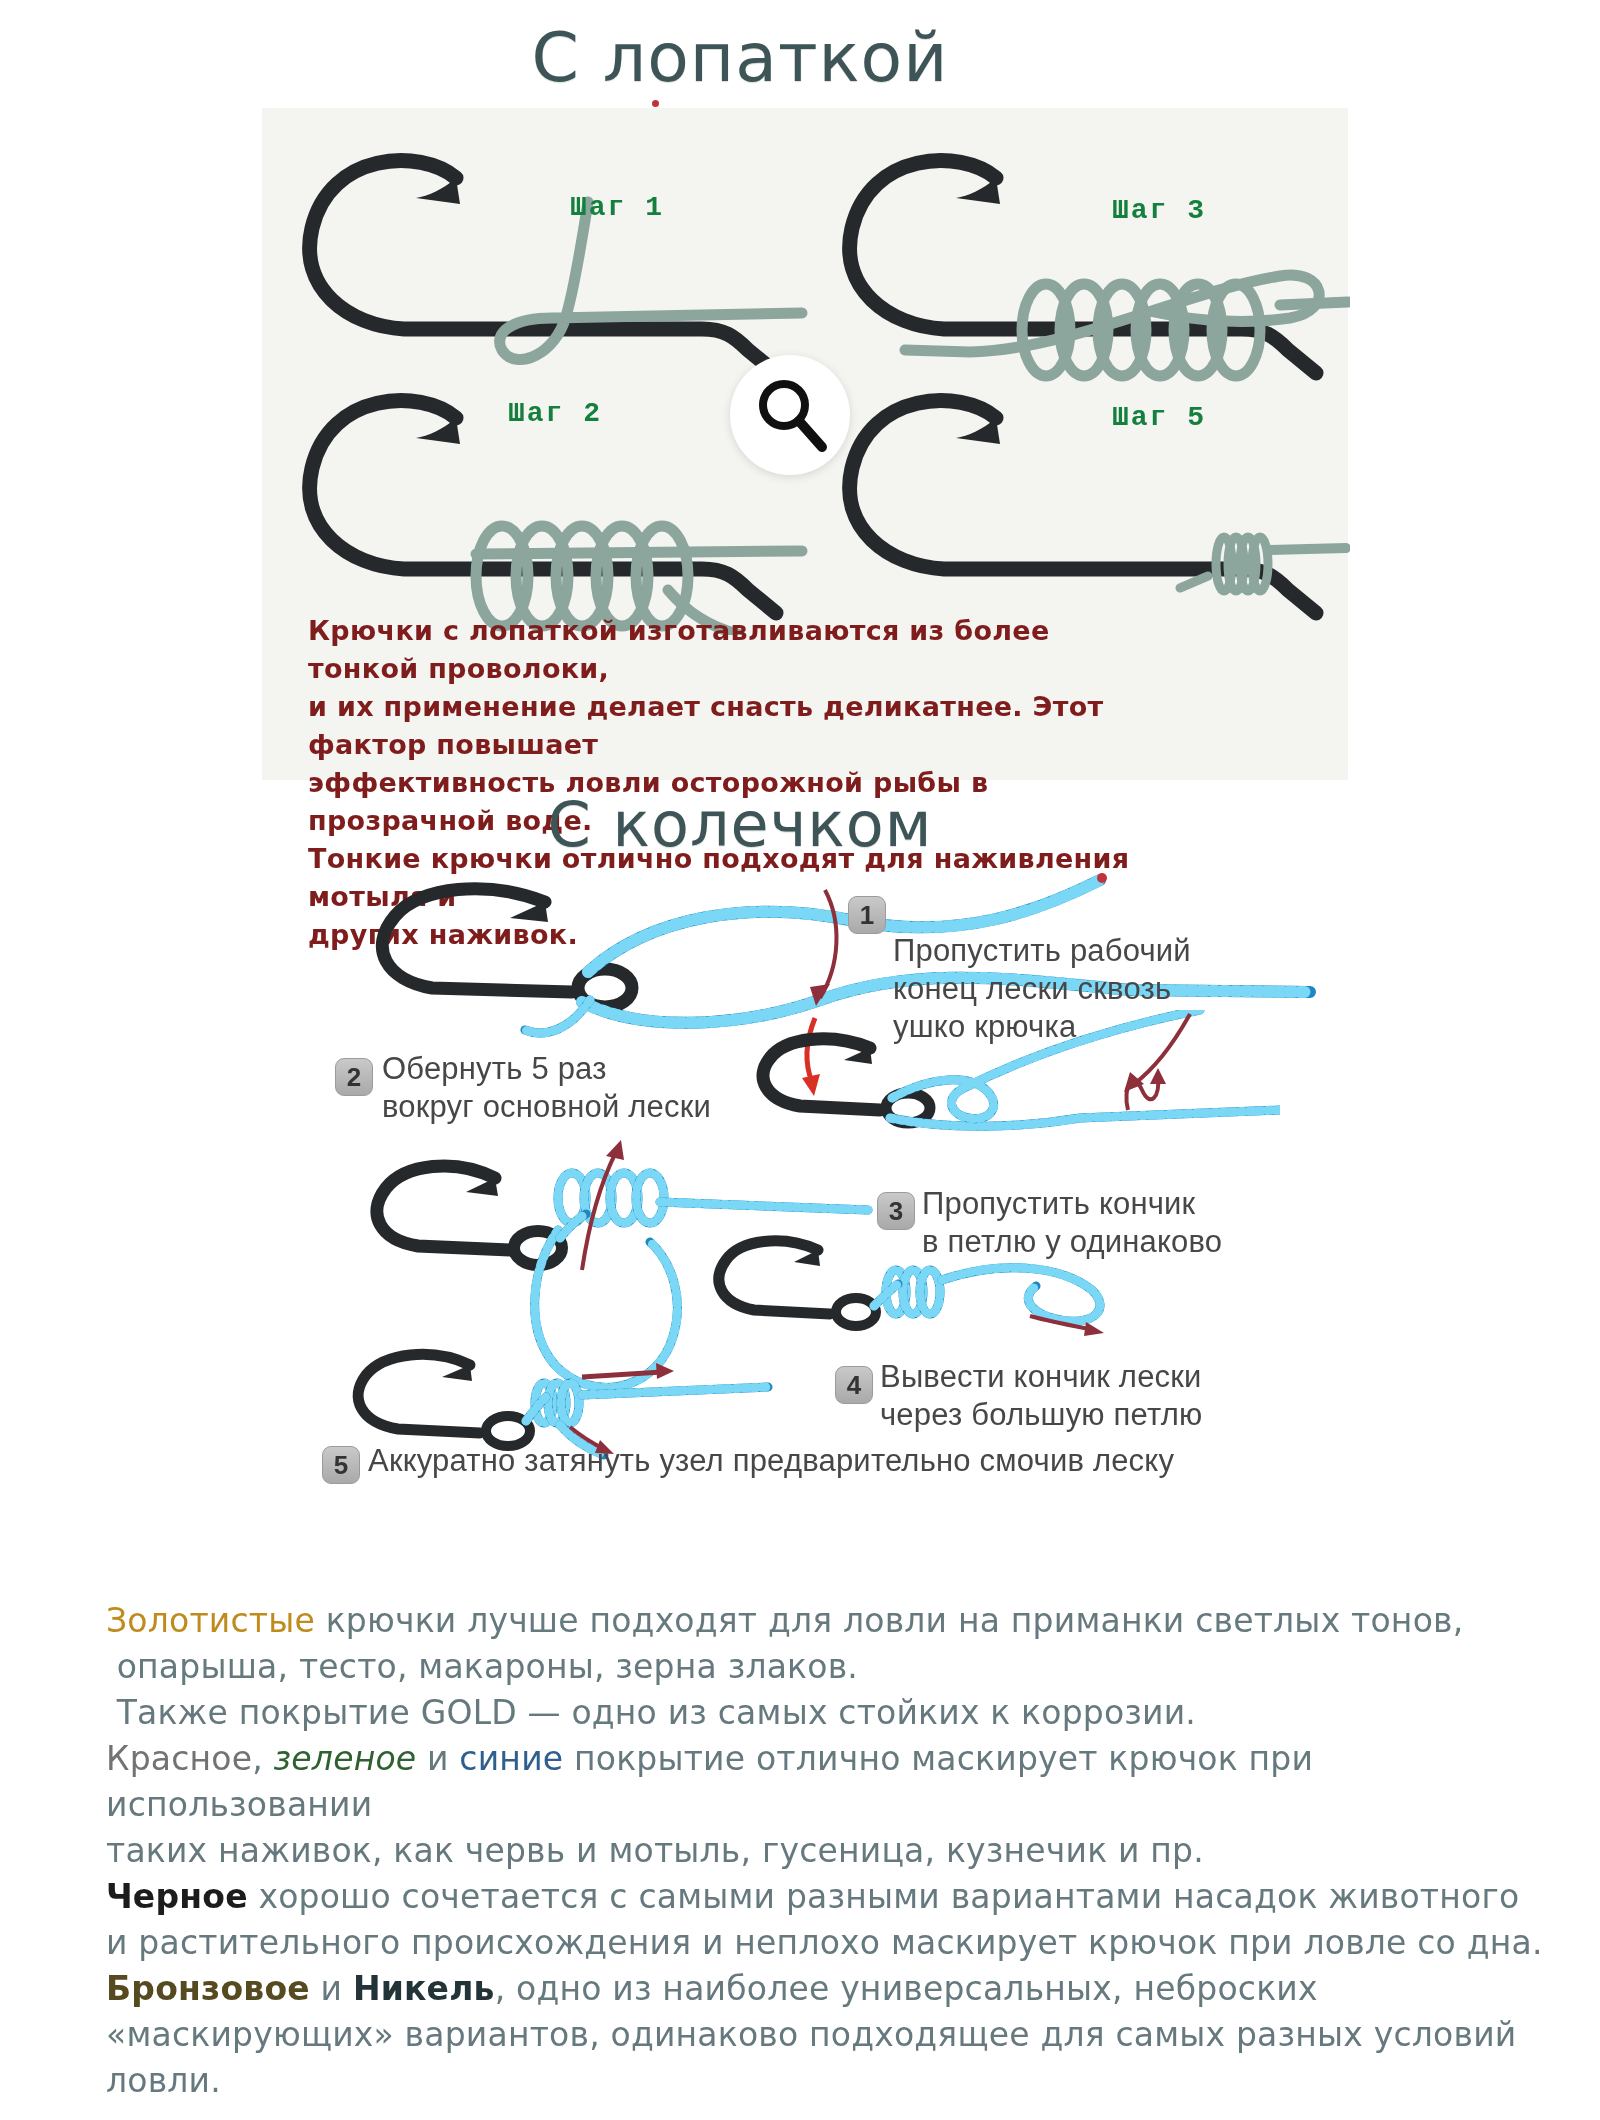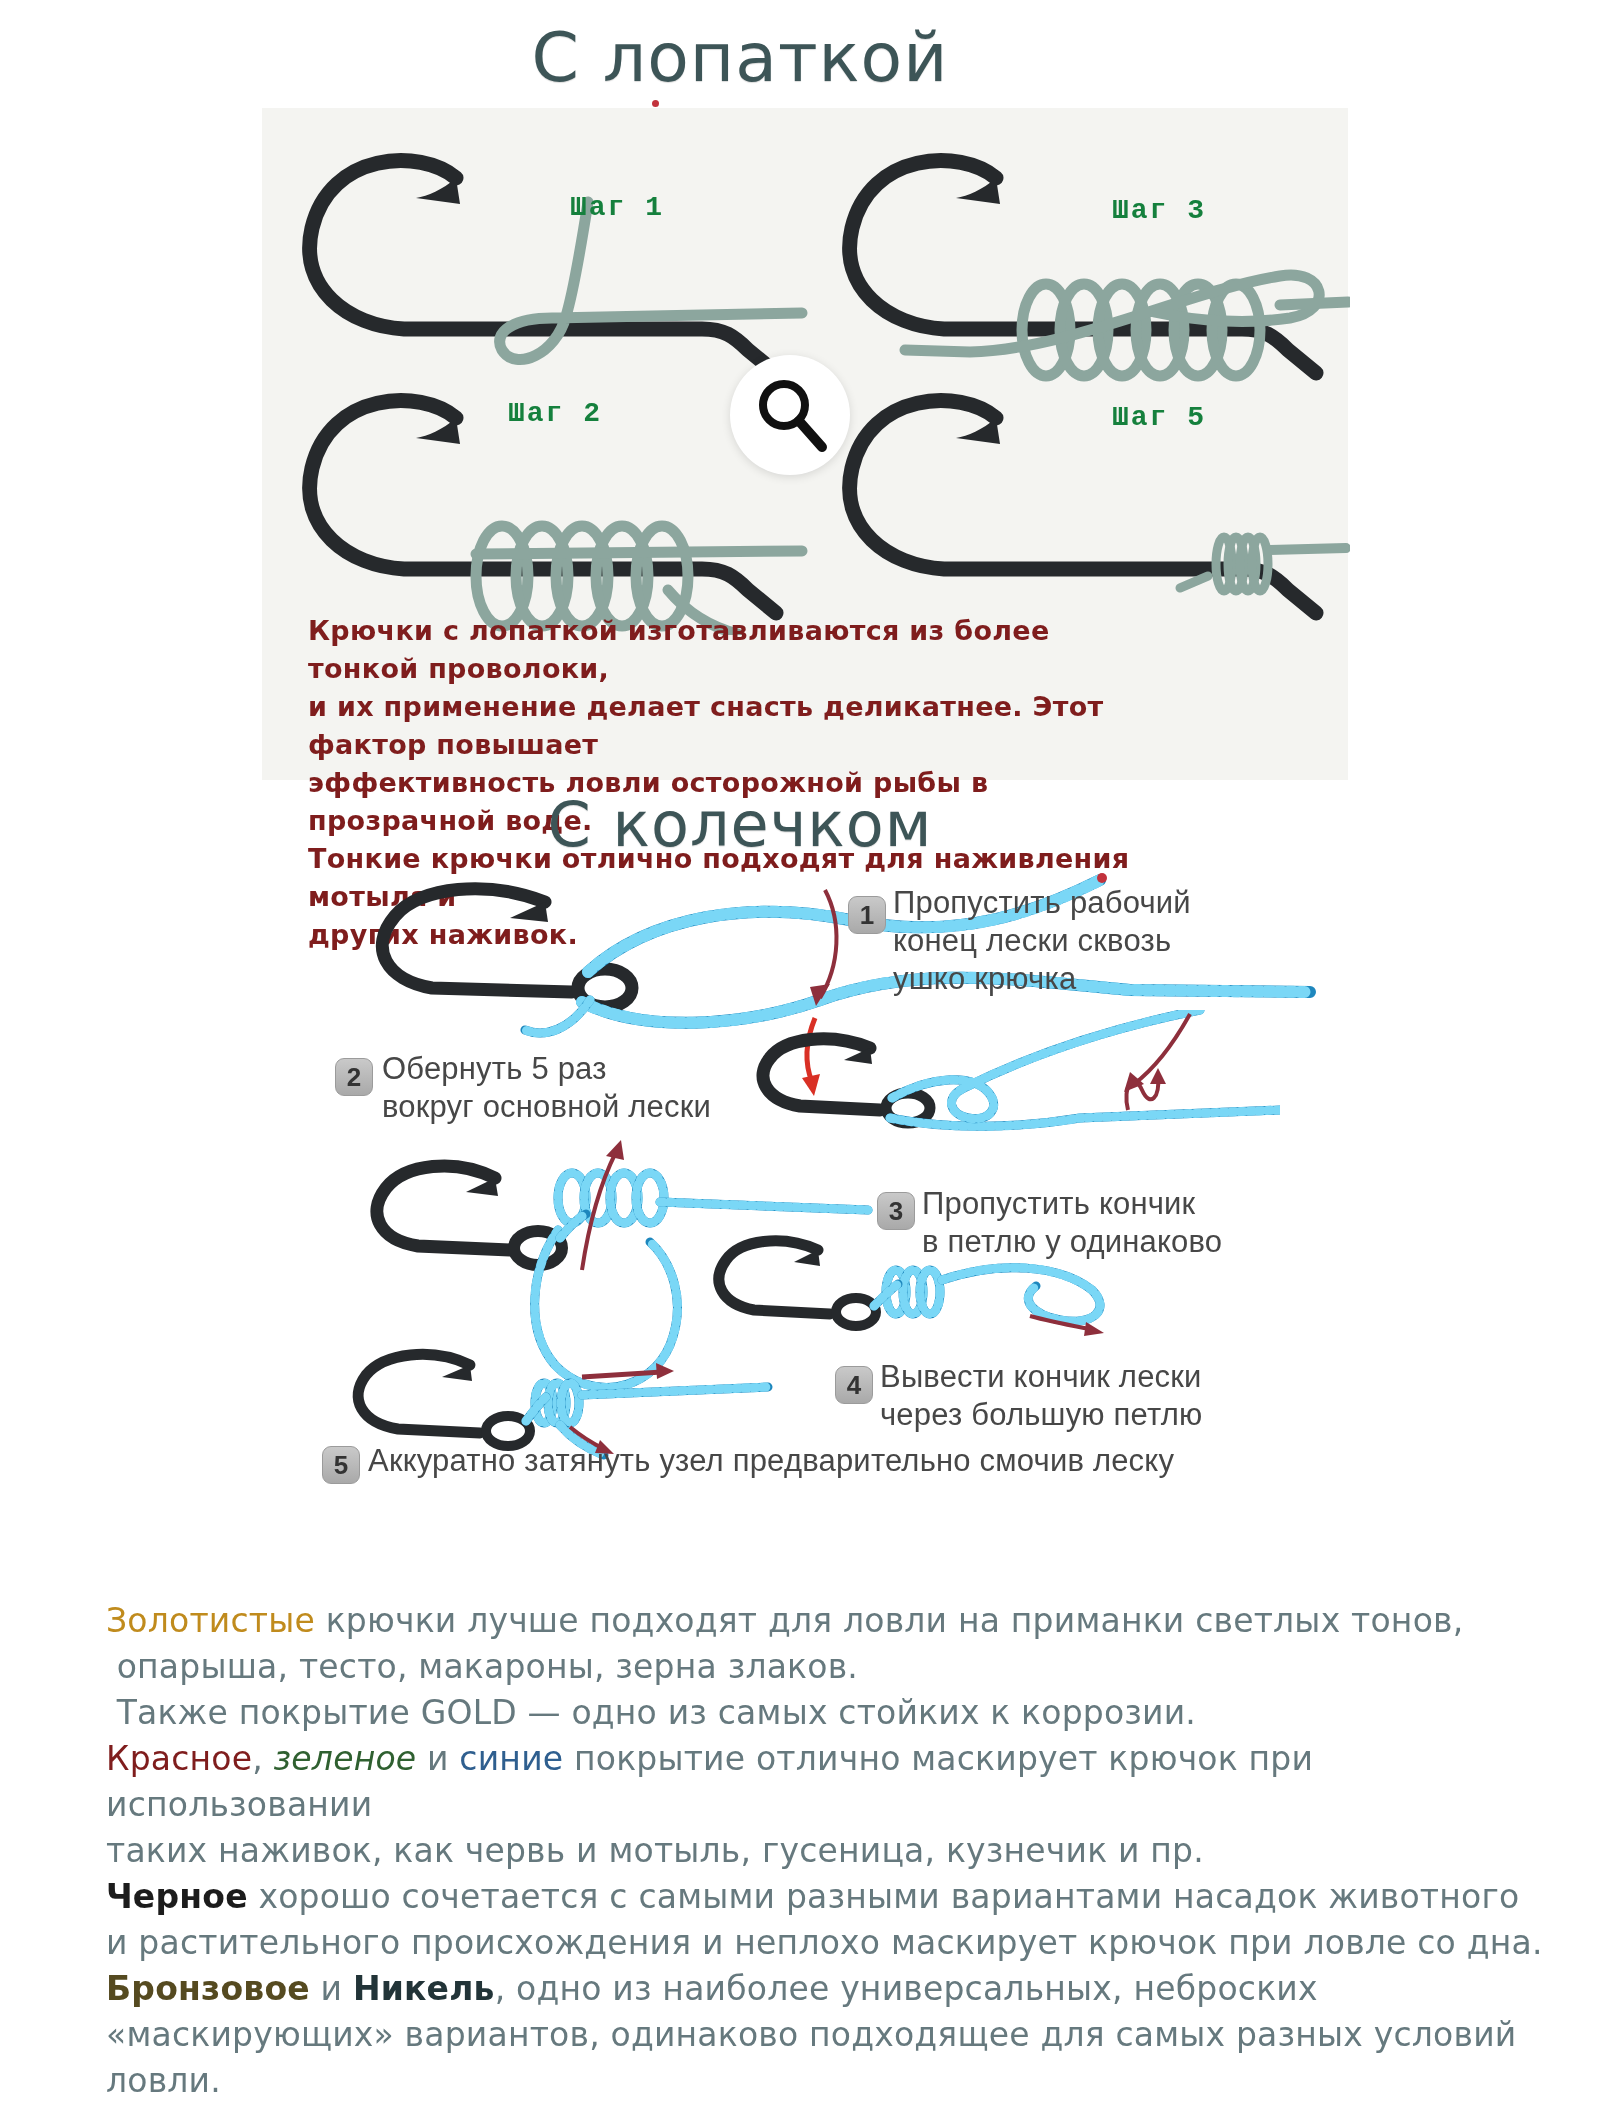--- a/index.html
+++ b/index.html
@@ -55,21 +55,21 @@
     color:#474747;white-space:pre-line;letter-spacing:0.2px;
   }
   
   #footer-text{
     left:106px;top:1598px;width:1470px;font-size:33px;line-height:46px;
     color:#66797e;font-family:"DejaVu Sans", sans-serif;letter-spacing:0.2px;
     white-space:pre;
   }
   .f-line{white-space:pre-wrap;}
   .c-gold{color:#c08b1d;}
-  .c-red{color:#7f1d1d;}
+  .c-red{color:#737373;}
   .c-green{color:#2f6030;font-style:italic;}
   .c-blue{color:#2f5f8f;}
   .c-black{color:#1c1c1c;font-weight:bold;}
   .c-bronze{color:#554a20;font-weight:bold;}
   .c-nickel{color:#223438;font-weight:bold;}
 </style>
 </head>
 <body>
 
 <div class="abs big-title" id="title1">С лопаткой</div>
@@ -168,21 +168,21 @@
     <path class="rOs" d="M270 140 C250 170 225 178 205 170"></path>
     <circle cx="782" cy="18" r="5" fill="#c2323c"></circle>
   </g>
   <g>
     <path class="ar" d="M505 30 C522 62 520 105 500 138"></path>
     <path class="arf" d="M496 146 L510 124 L490 127 Z"></path>
   </g>
 </svg>
 
 <div class="abs badge" style="left:848px;top:896px">1</div>
-<div class="abs step-text" style="left:893px;top:884px">Пропустить рабочий
+<div class="abs step-text" style="left:893px;top:932px">Пропустить рабочий
 конец лески сквозь
 ушко крючка</div>
 
 <div class="abs badge" style="left:335px;top:1058px">2</div>
 <div class="abs step-text" style="left:382px;top:1050px">Обернуть 5 раз
 вокруг основной лески</div>
 
 <svg class="abs" style="left:720px;top:1010px" width="560" height="150" viewBox="0 0 560 150">
   <g>
     <path class="br" d="M95 8 C86 30 84 52 92 72"></path>

